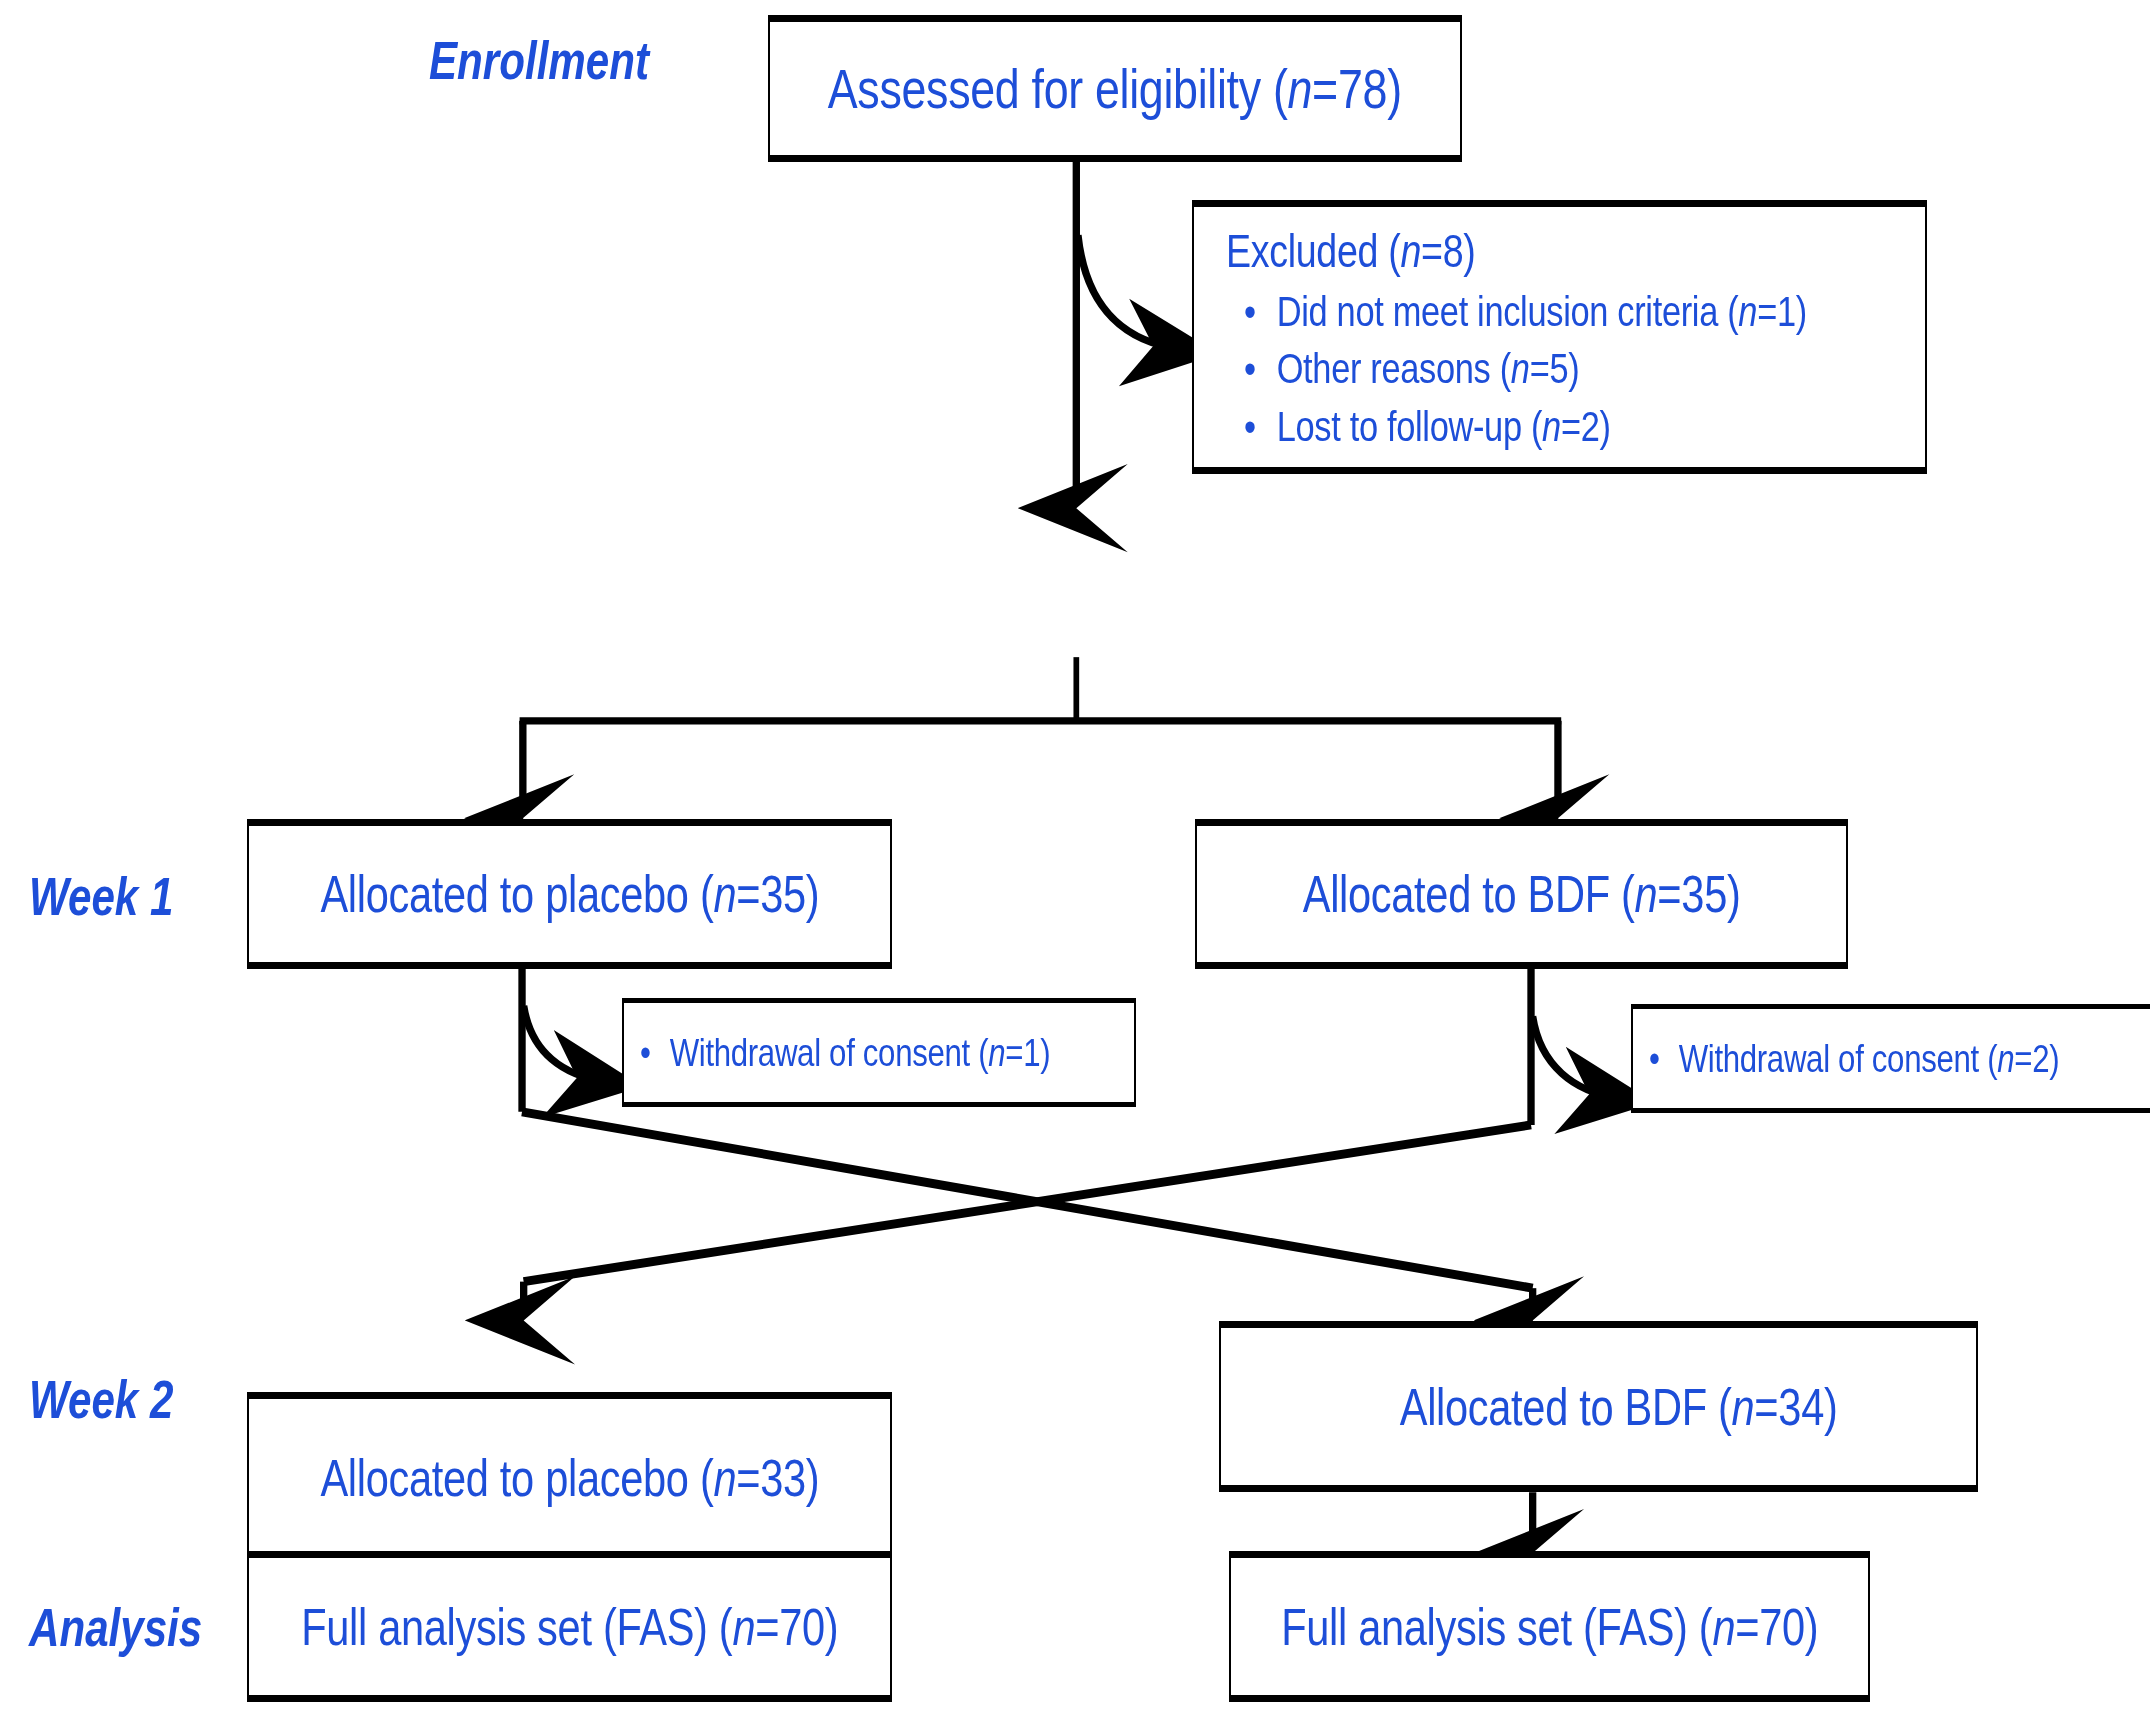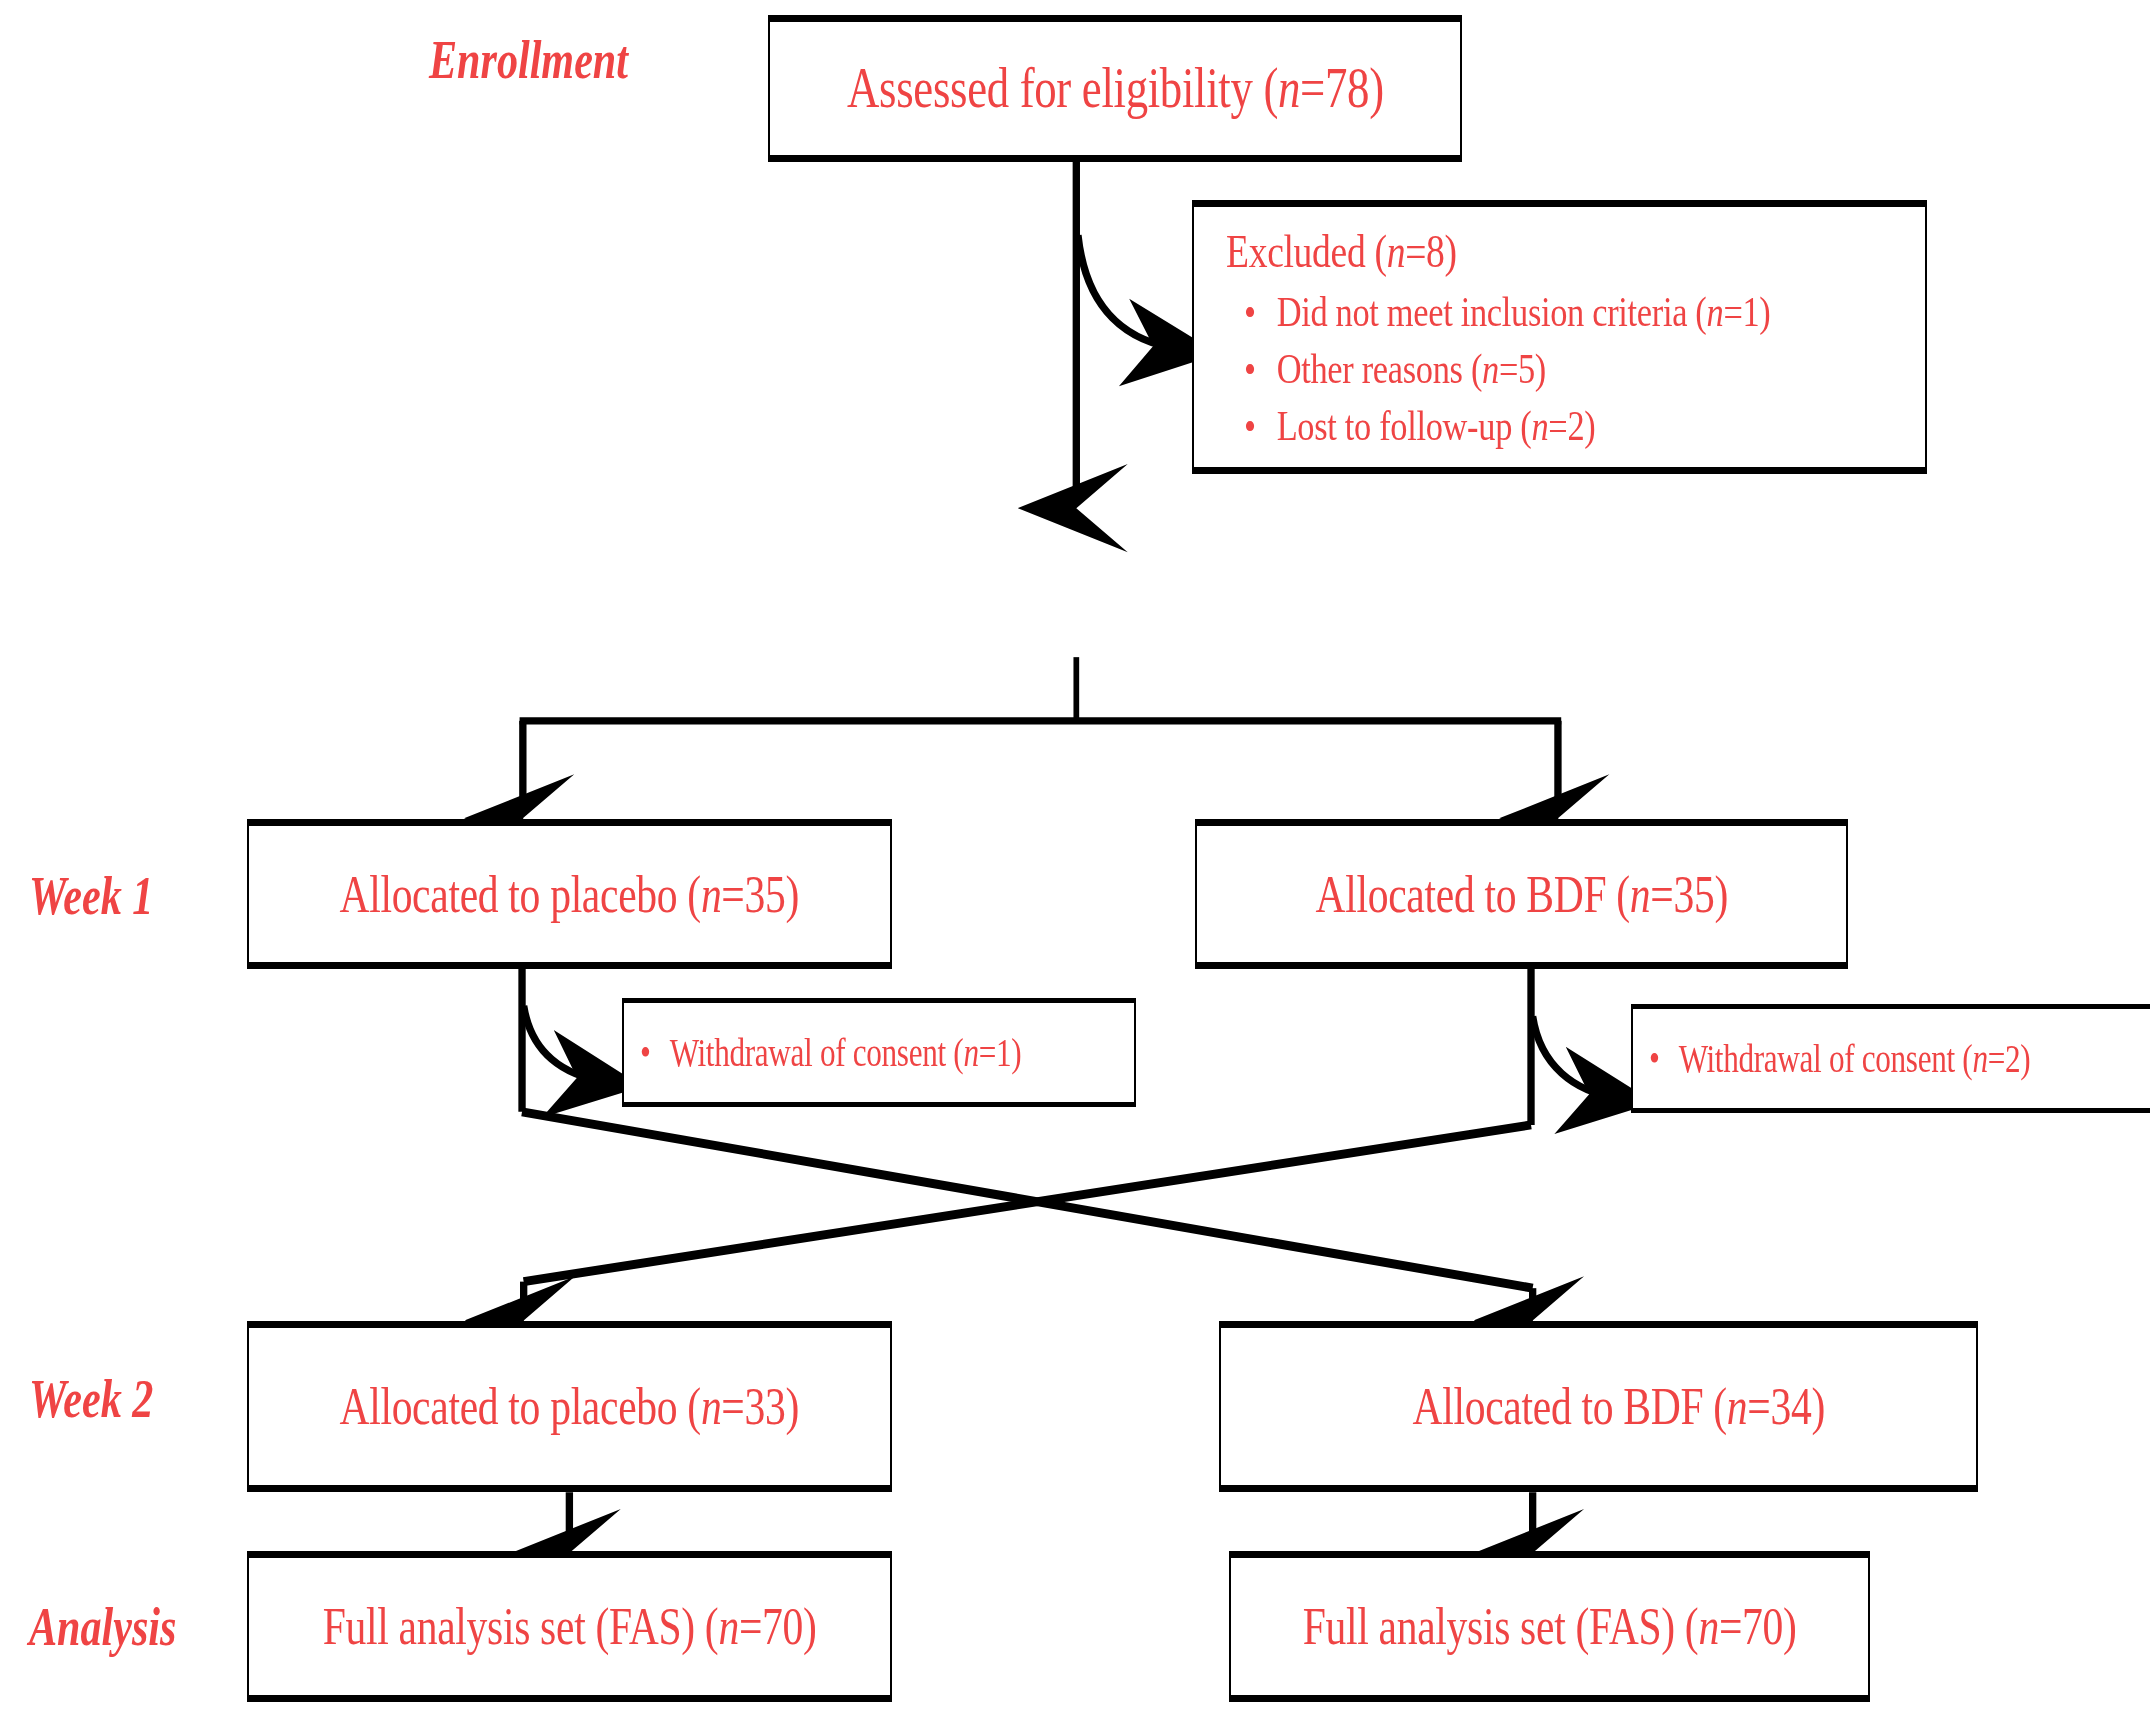--- a/index.html
+++ b/index.html
@@ -1,22 +1,22 @@
 <!DOCTYPE html>
 <html style="font-size:13px"><head>
 <meta charset="utf-8">
 <style>
   html,body{margin:0;padding:0;background:#ffffff;}
   #stage{
     position:relative;
     width:2151px;height:1720px;
     background:#ffffff;
     overflow:hidden;
-    font-family:Liberation Serif, serif;
-    color:#ef4444;
+    font-family:Liberation Sans, sans-serif;
+    color:#1d4ed8;
   }
   .box{
     position:absolute;
     box-sizing:border-box;
     background:#ffffff;
     border:2.4px solid #000;
     border-top-width:7.3px;
     border-bottom-width:7.3px;
     display:flex;
     align-items:center;
@@ -112,21 +112,21 @@
   </div>
 
   <div class="box left" style="left:622px;top:998px;width:514px;height:109px;padding-left:16.3px;border-top-width:5.7px;border-bottom-width:5.7px;align-items:center;">
     <span class="txt l" style="font-size:39px;"><span class="bul">•</span><span>Withdrawal of consent (</span><i class="n">n</i><span>=1)</span></span>
   </div>
 
   <div class="box left" style="left:1631px;top:1004px;width:527px;height:109px;padding-left:16.3px;border-top-width:5.7px;border-bottom-width:5.7px;">
     <span class="txt l" style="font-size:39px;"><span class="bul">•</span><span>Withdrawal of consent (</span><i class="n">n</i><span>=2)</span></span>
   </div>
 
-  <div class="box center" style="left:247px;top:1321px;width:645px;height:171px;">
+  <div class="box center" style="left:247px;top:1392px;width:645px;height:171px;">
     <span class="txt" style="font-size:52px;"><span>Allocated to placebo (</span><i class="n">n</i><span>=33)</span></span>
   </div>
 
   <div class="box center" style="left:1219px;top:1321px;width:759px;height:171px;padding-left:40px;">
     <span class="txt" style="font-size:52px;"><span>Allocated to BDF (</span><i class="n">n</i><span>=34)</span></span>
   </div>
 
   <div class="box center" style="left:247px;top:1551px;width:645px;height:151px;">
     <span class="txt" style="font-size:52px;"><span>Full analysis set (FAS) (</span><i class="n">n</i><span>=70)</span></span>
   </div>

